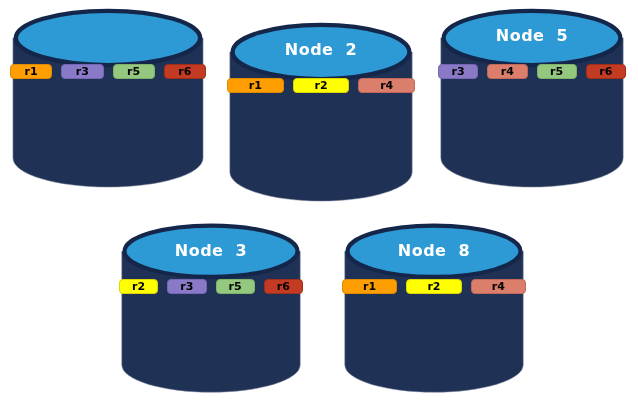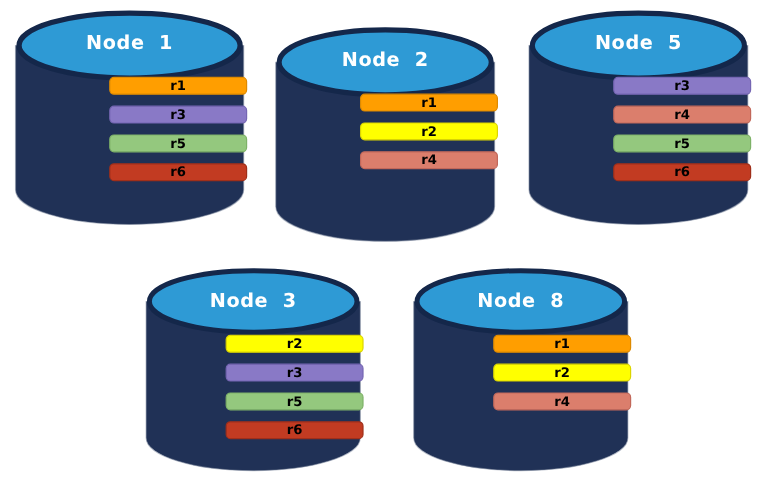--- a/index.html
+++ b/index.html
@@ -23,21 +23,21 @@
 
   .node-title {
     position: absolute; left: 0; top: 0; width: 100%; height: 58px;
     display: flex; align-items: center; justify-content: center;
     color: var(--title-color, #fff);
     font-size: 16px; font-weight: bold; white-space: pre;
     letter-spacing: 0.5px;
   }
   .bars {
     position: absolute; left: 0; top: 58px; width: 100%;
-    display: flex; flex-direction: column; align-items: flex-end; gap: 9px;
+    display: flex; flex-direction: row; align-items: flex-start; gap: 9px;
   }
   .bar {
     width: 115px; height: 15px; box-sizing: border-box;
     border: 1.5px solid #888; border-radius: 4px;
     display: flex; align-items: center; justify-content: center;
     background: #ccc;
   }
   .bar span {
     color: var(--bar-text, #000);
     font-size: 11px; font-weight: bold; line-height: 1;
@@ -46,21 +46,20 @@
 </head>
 <body>
 
 <div class="canvas">
 
   <div class="node n1">
     <svg class="cyl" viewBox="0 0 200 190" preserveAspectRatio="none">
       <path class="cyl-body" d="M3 33 V157 A97 30 0 0 0 197 157 V33 Z"></path>
       <ellipse class="cyl-top" cx="100" cy="33" rx="94" ry="28"></ellipse>
     </svg>
-    <div class="node-title">Node  1</div>
     <div class="bars">
       <div class="bar" style="background: rgb(255, 158, 0); border-color: rgb(222, 138, 0);">
           <span>r1</span>
         </div>
       <div class="bar" style="background: rgb(137, 121, 198); border-color: rgb(117, 102, 179);">
           <span>r3</span>
         </div>
       <div class="bar" style="background: rgb(148, 200, 126); border-color: rgb(126, 178, 104);">
           <span>r5</span>
         </div>

